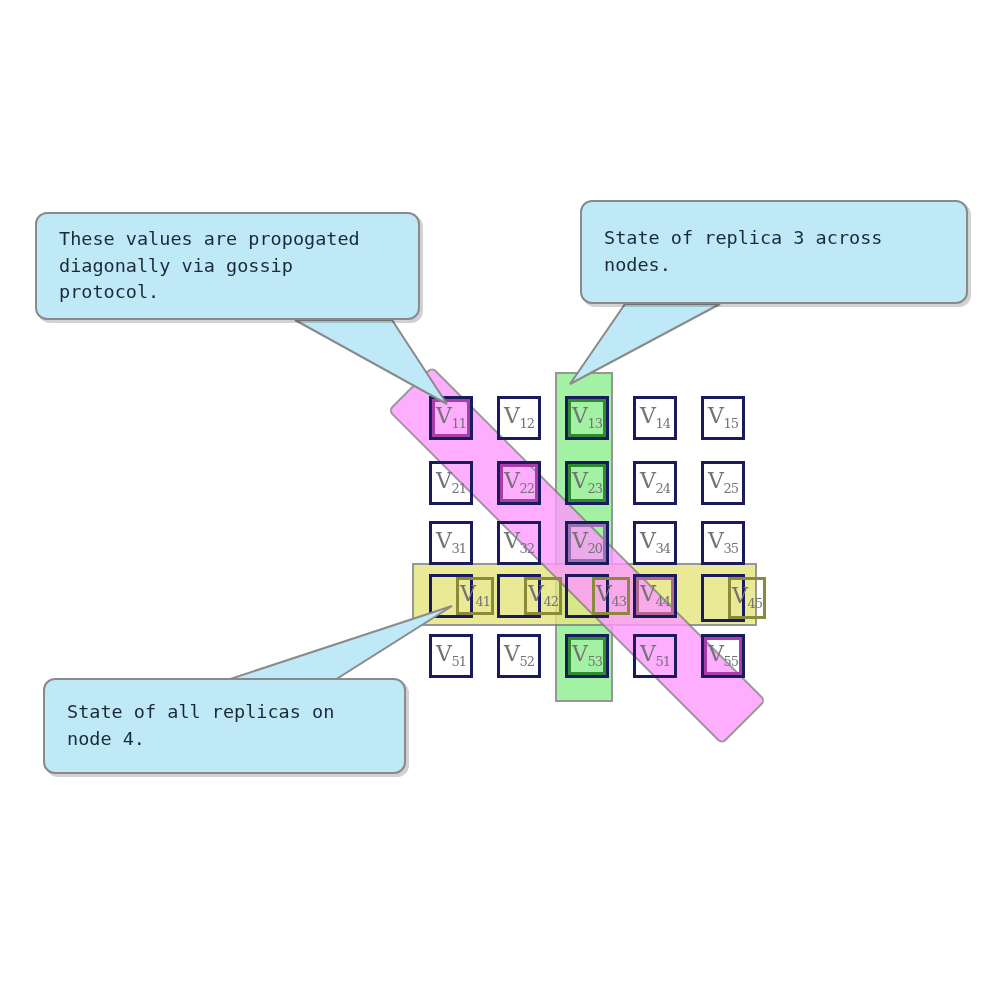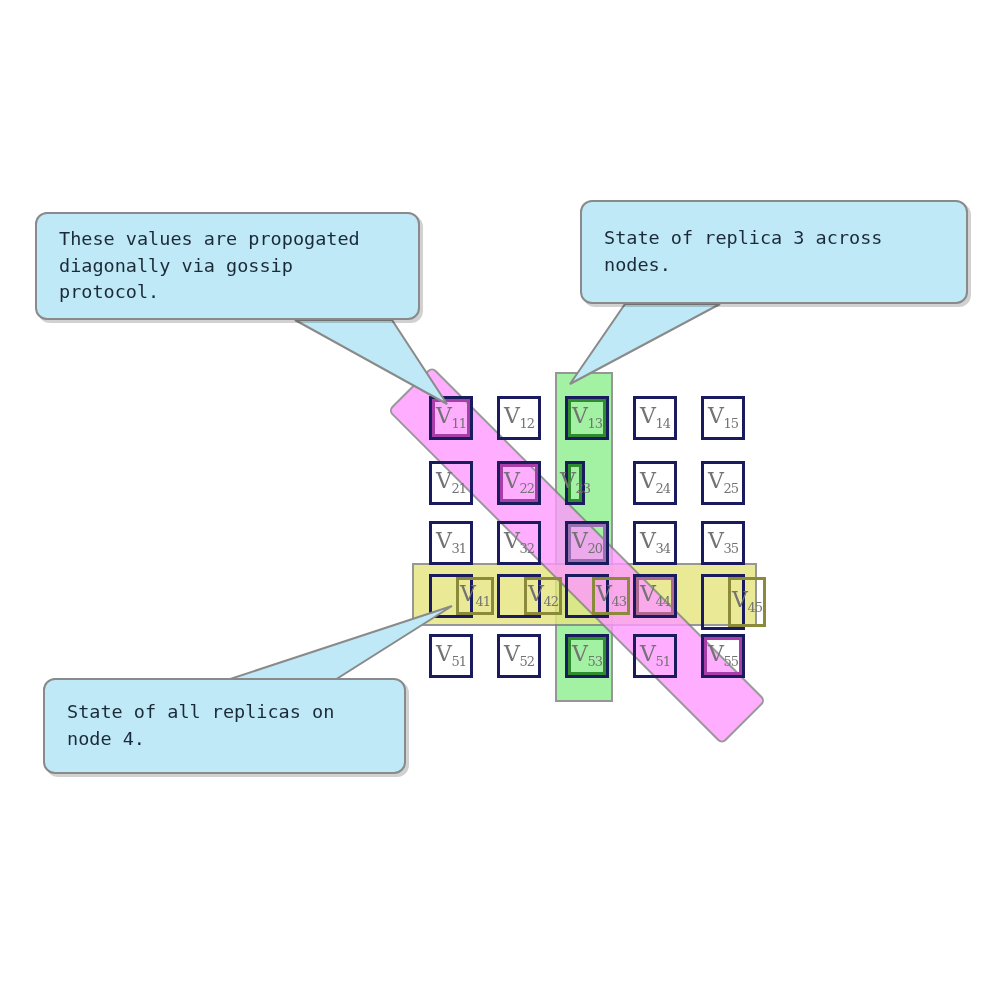--- a/index.html
+++ b/index.html
@@ -109,21 +109,21 @@
       <div class="cell" style="left: 429px; top: 461px; width: 44px; height: 44px;">
         <div class="inner">
           <span class="lbl">V<sub>21</sub></span>
         </div>
       </div>
       <div class="cell hl-pink" style="left: 497px; top: 461px; width: 44px; height: 44px;">
         <div class="inner">
           <span class="lbl">V<sub>22</sub></span>
         </div>
       </div>
-      <div class="cell hl-green" style="left: 565px; top: 461px; width: 20px; height: 44px;">
+      <div class="cell hl-green" style="left: 565px; top: 461px; width: 44px; height: 44px;">
         <div class="inner">
           <span class="lbl">V<sub>23</sub></span>
         </div>
       </div>
       <div class="cell" style="left: 633px; top: 461px; width: 44px; height: 44px;">
         <div class="inner">
           <span class="lbl">V<sub>24</sub></span>
         </div>
       </div>
       <div class="cell" style="left: 701px; top: 461px; width: 44px; height: 44px;">
@@ -169,21 +169,21 @@
       <div class="cell hl-olive" style="left: 565px; top: 574px; width: 44px; height: 44px;">
         <div class="inner">
           <span class="lbl">V<sub>43</sub></span>
         </div>
       </div>
       <div class="cell hl-rose" style="left: 633px; top: 574px; width: 44px; height: 44px;">
         <div class="inner">
           <span class="lbl">V<sub>44</sub></span>
         </div>
       </div>
-      <div class="cell hl-olive" style="left: 701px; top: 574px; width: 44px; height: 56px;">
+      <div class="cell hl-olive" style="left: 701px; top: 574px; width: 44px; height: 48px;">
         <div class="inner">
           <span class="lbl">V<sub>45</sub></span>
         </div>
       </div>
       <div class="cell" style="left: 429px; top: 634px; width: 44px; height: 44px;">
         <div class="inner">
           <span class="lbl">V<sub>51</sub></span>
         </div>
       </div>
       <div class="cell" style="left: 497px; top: 634px; width: 44px; height: 44px;">

